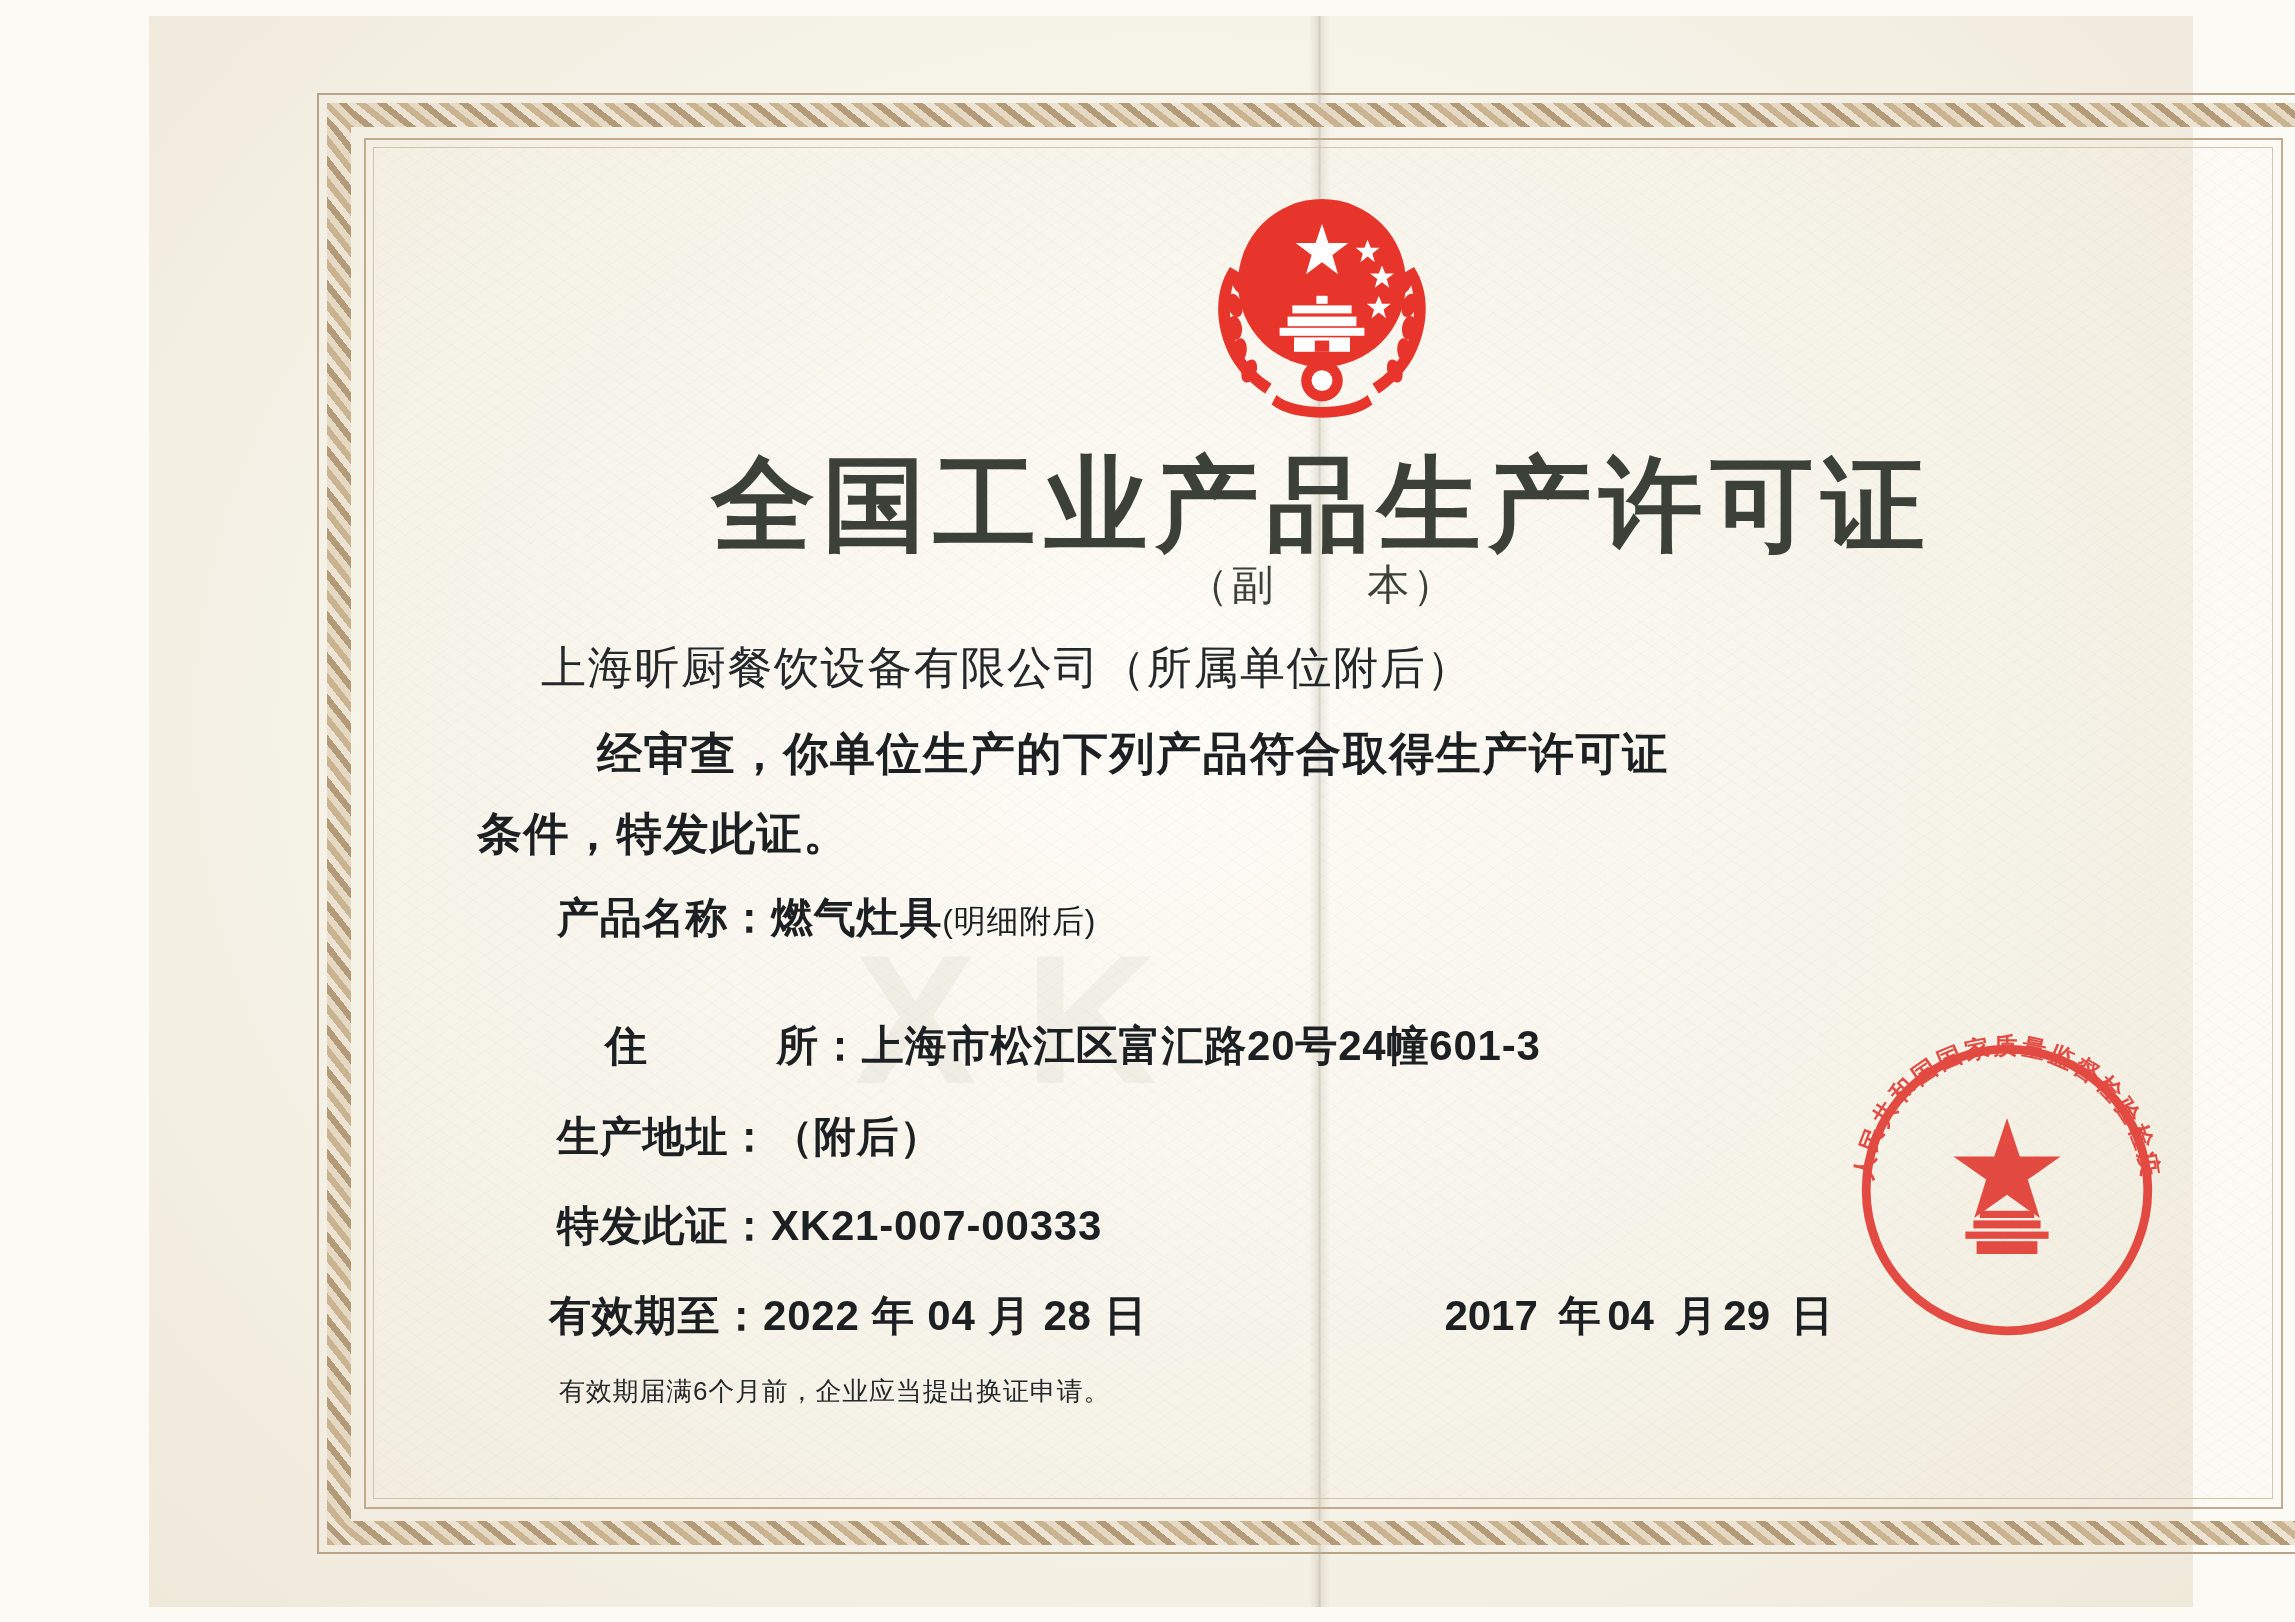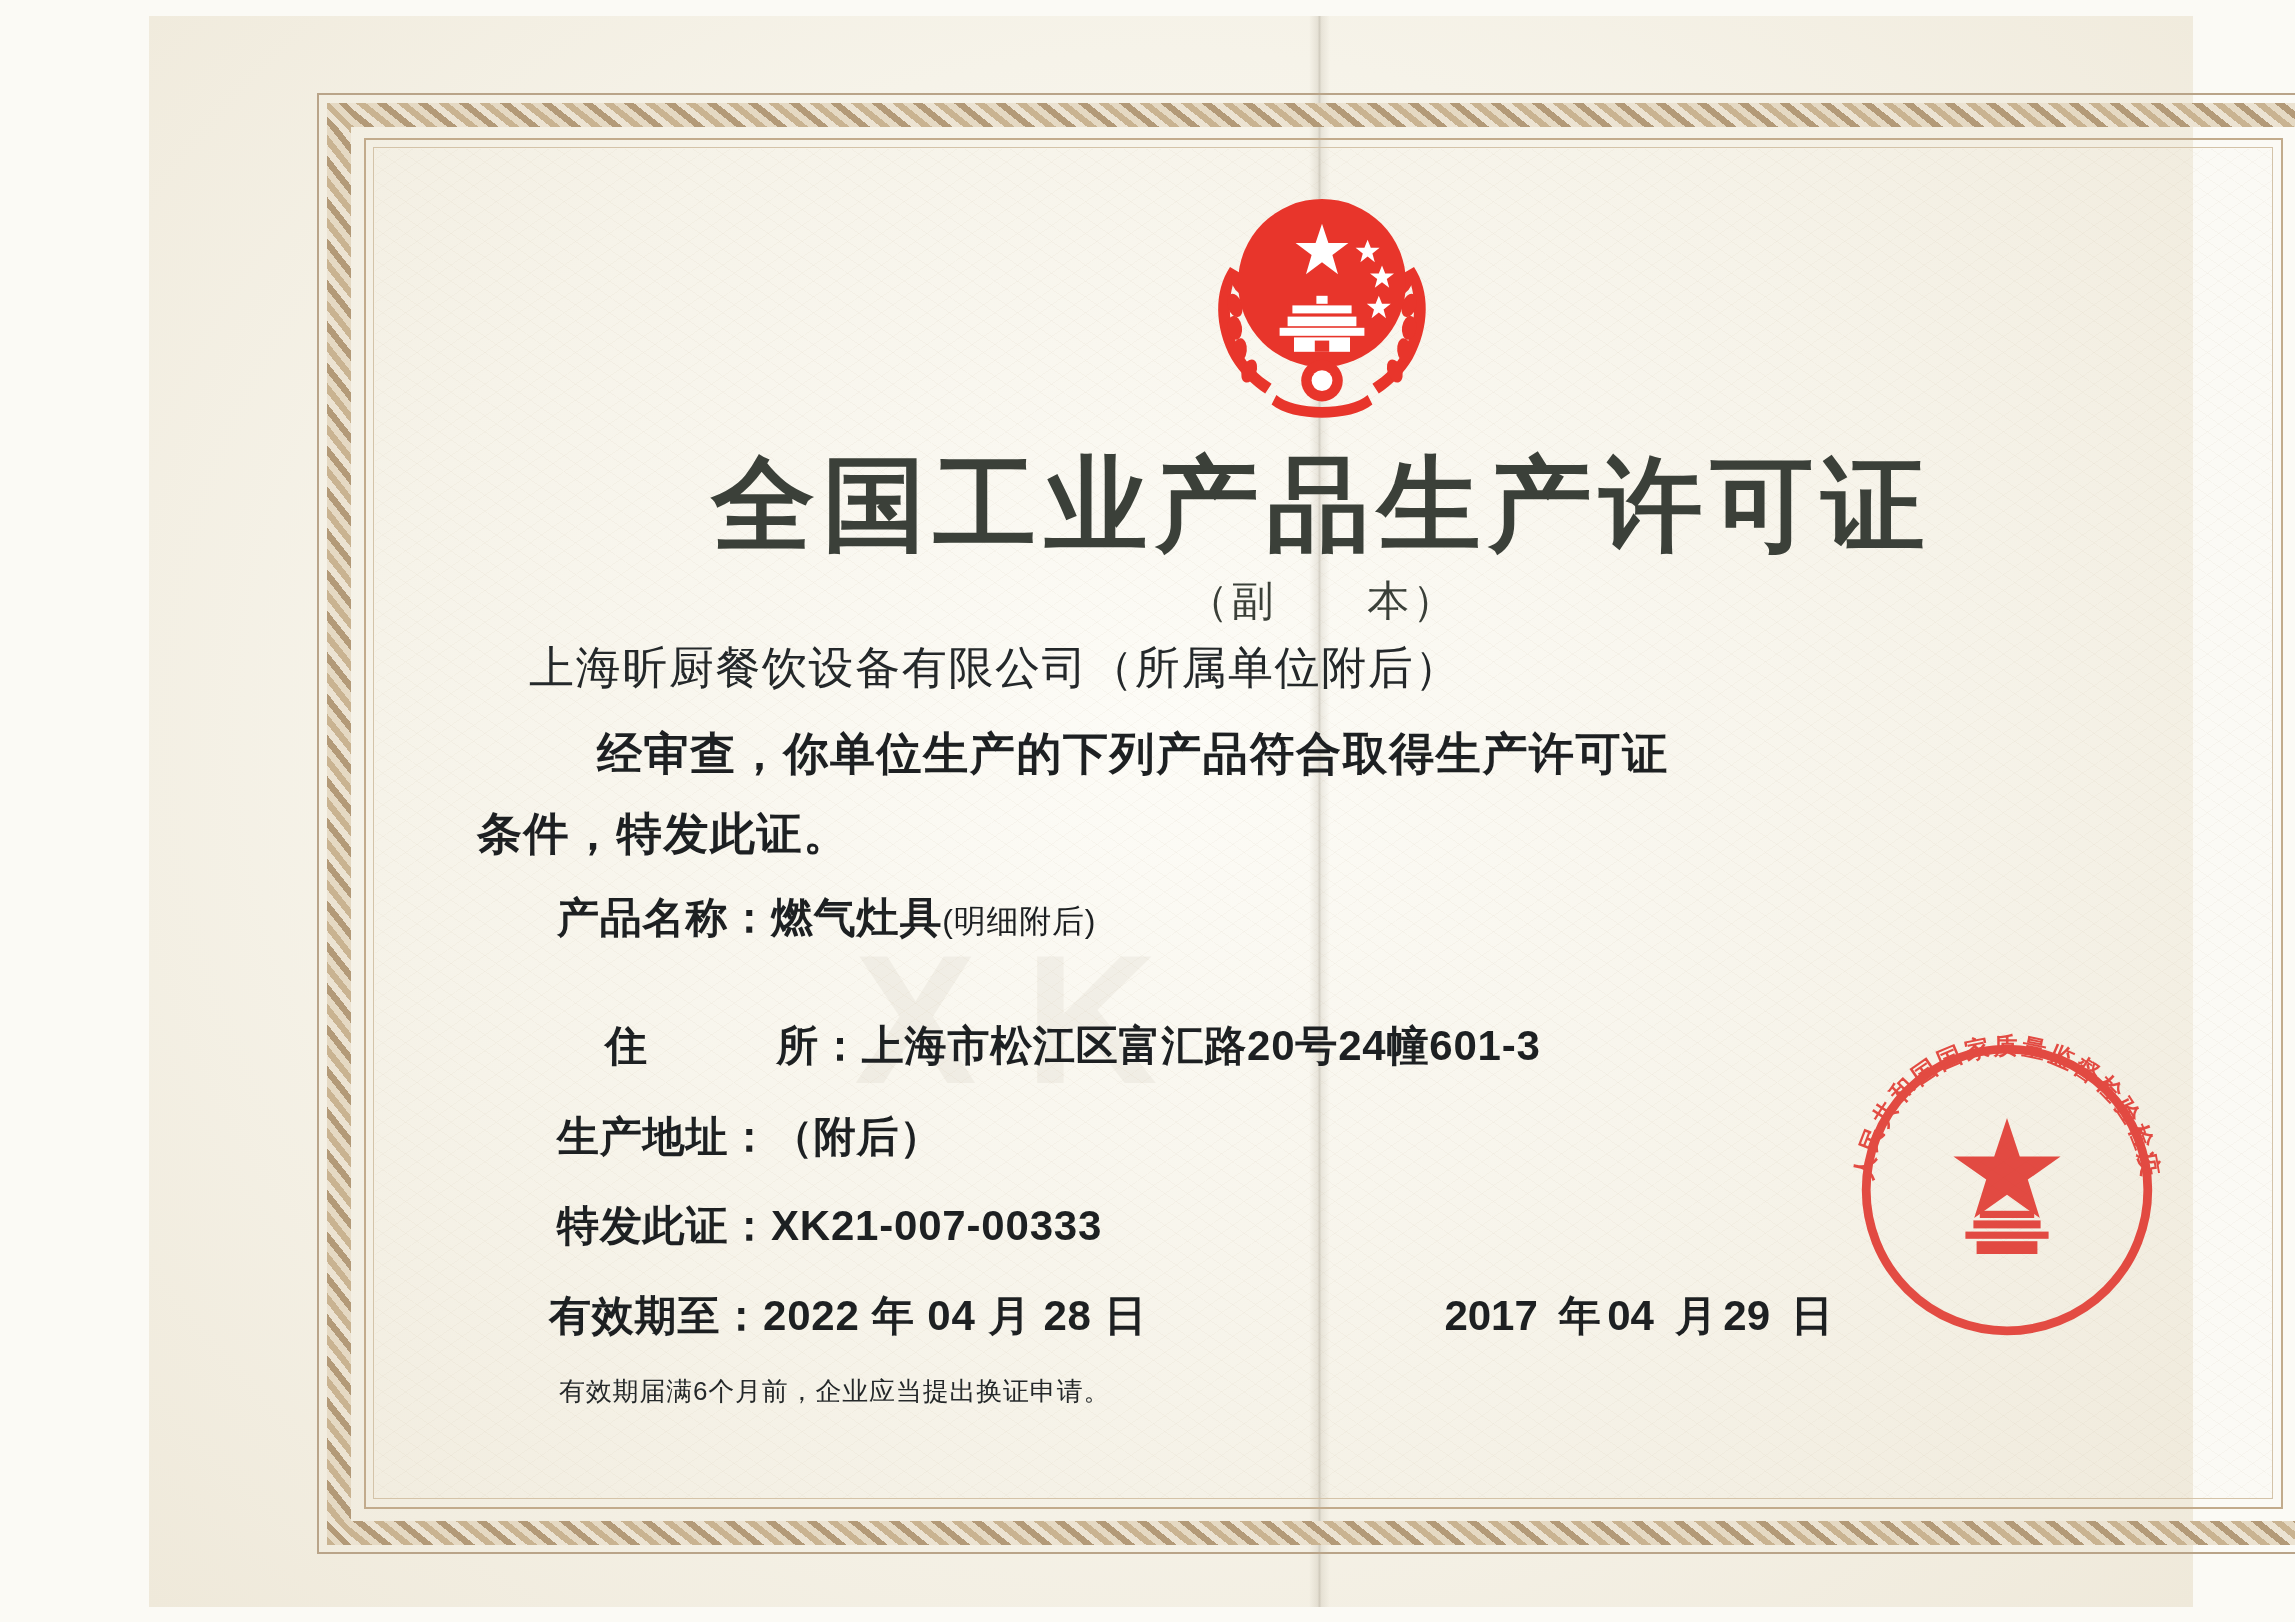--- a/index.html
+++ b/index.html
@@ -157,26 +157,25 @@
   .subtitle {
     position: absolute;
     left: 0;
     top: 400px;
     width: 1866px;
     text-align: center;
     font-family: "Liberation Sans", sans-serif;
     font-size: 42px;
     color: #3b4039;
     letter-spacing: 3.2px;
-    margin-top: 16px;
   }
 
   .company {
     position: absolute;
-    left: 140px;
+    left: 152px;
     top: 481px;
     font-family: "Liberation Sans", sans-serif;
     font-size: 45px;
     color: #24282a;
     letter-spacing: 1.6px;
     white-space: nowrap;
   }
 
   .body-text {
     position: absolute;

